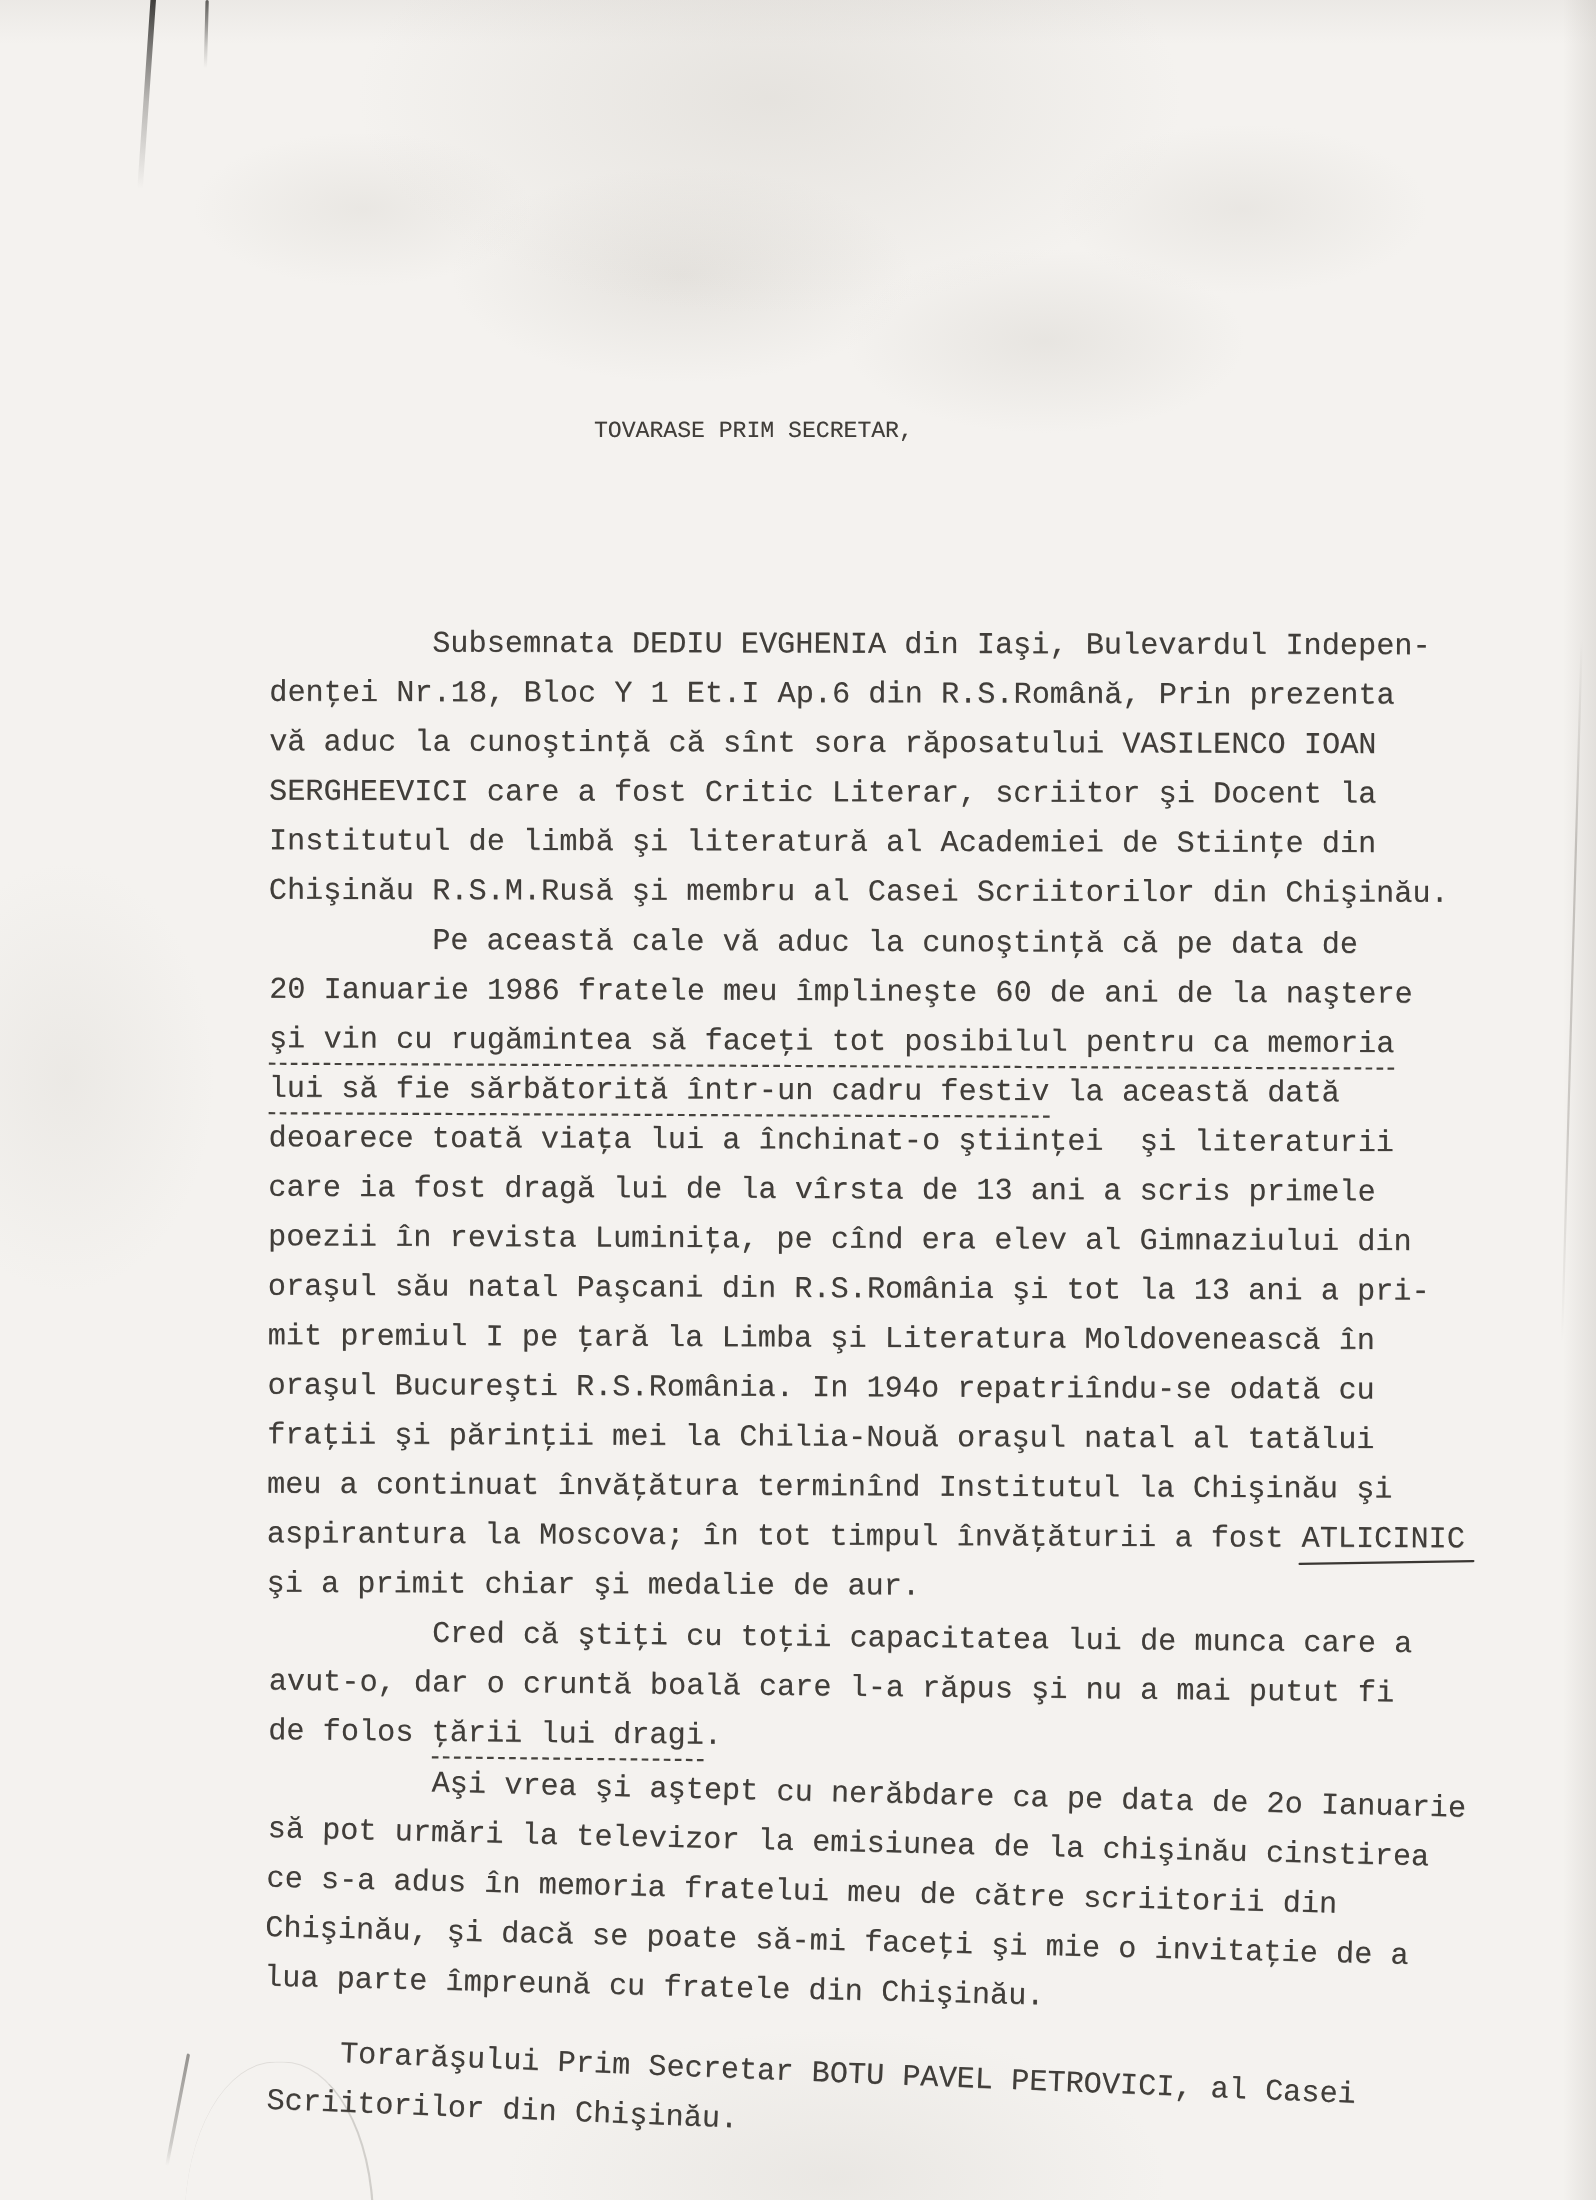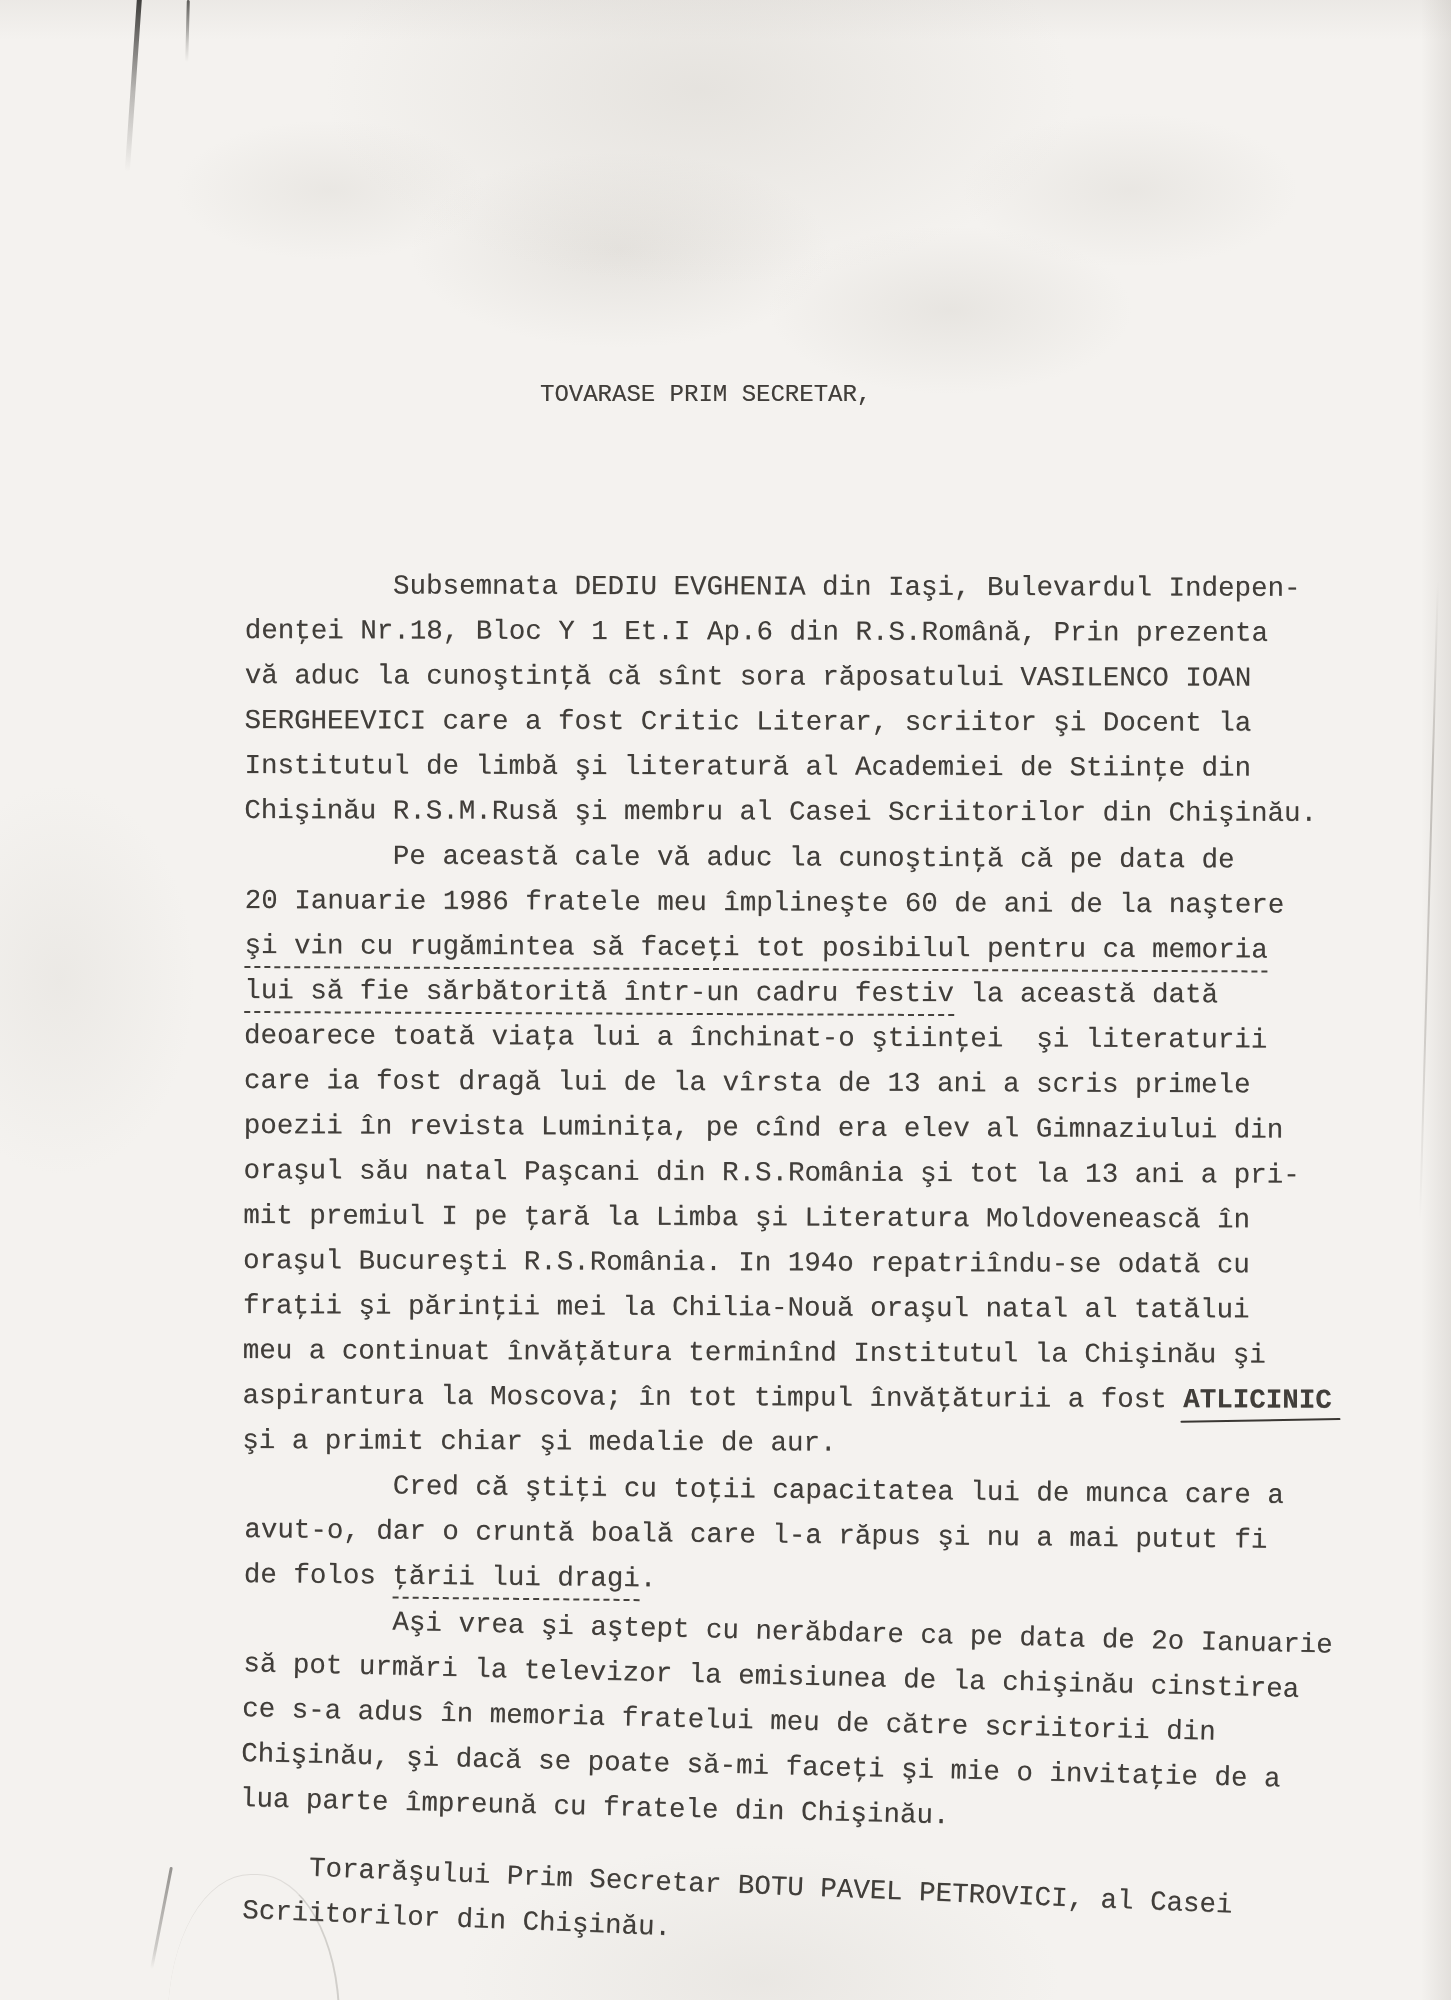--- a/index.html
+++ b/index.html
@@ -31,21 +31,21 @@
       radial-gradient(ellipse 240px 110px at 1130px 190px, rgba(201,197,190,0.25), transparent 70%),
       radial-gradient(ellipse 180px 260px at 60px 980px,  rgba(205,201,194,0.22), transparent 75%),
       radial-gradient(ellipse 400px 180px at 760px 1980px, rgba(203,199,192,0.25), transparent 75%),
       linear-gradient(to left, rgba(120,112,104,0.14), transparent 30px),
       linear-gradient(to bottom, rgba(120,112,104,0.07), transparent 40px);
   }
   .heading {
     position: absolute;
     left: 540px;
     top: 381px;
-    font-size: 24px;
+    font-size: 21px;
     white-space: pre;
     text-shadow: 0.2px 0.3px 0.6px rgba(63,60,56,0.45);
   }
   .para {
     position: absolute;
     left: 245px;
     width: 1130px;
     font-size: 27.5px;
     line-height: 45px;
     text-shadow: 0.2px 0.3px 0.6px rgba(63,60,56,0.45);
@@ -57,21 +57,21 @@
   #para-2 { top: 1462px; transform: rotate(0.6deg);  transform-origin: 0 0; }
   #para-3 { top: 1596px; transform: rotate(1.4deg);  transform-origin: 0 0; }
   #para-4 { top: 1843px; transform: rotate(2.3deg);  transform-origin: 0 0; }
   #para-4 .line.indent { padding-left: 65px; }
   
   .u-dash {
     border-bottom: 2.5px dashed #45423d;
     padding-bottom: 5px;
   }
   
-  .u-pen { position: relative; font-weight: bold; }
+  .u-pen { position: relative; }
   .u-pen::after {
     content: "";
     position: absolute;
     left: -3px;
     right: -8px;
     bottom: -6px;
     height: 2px;
     background: #3a3733;
     transform: rotate(-1.2deg);
     border-radius: 2px;

